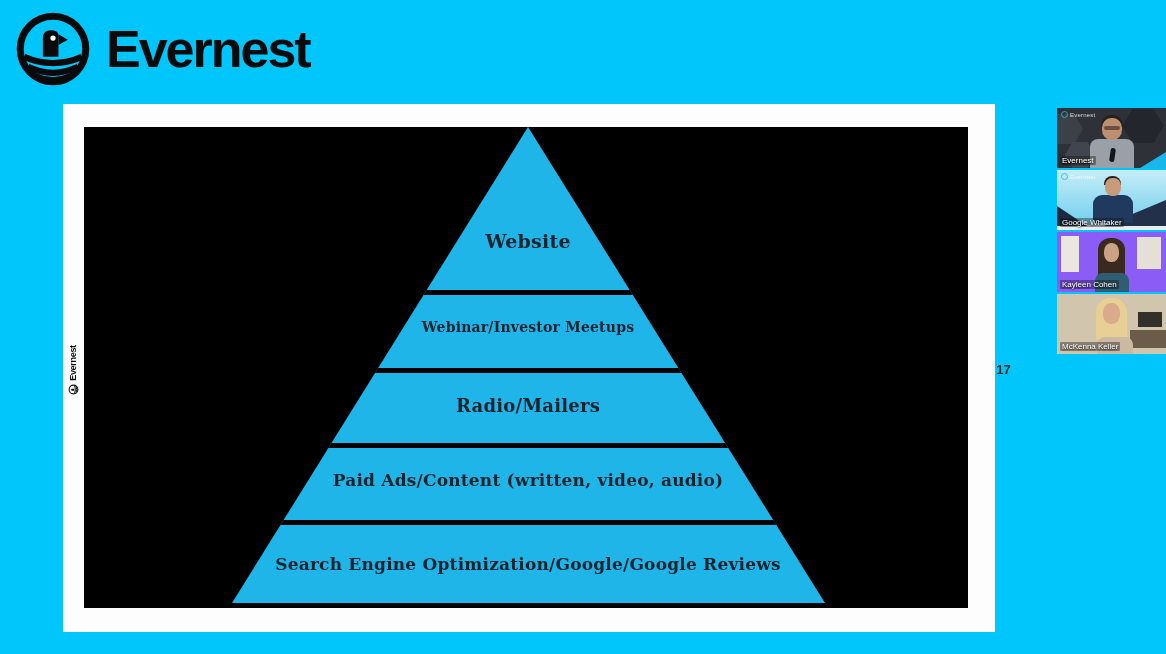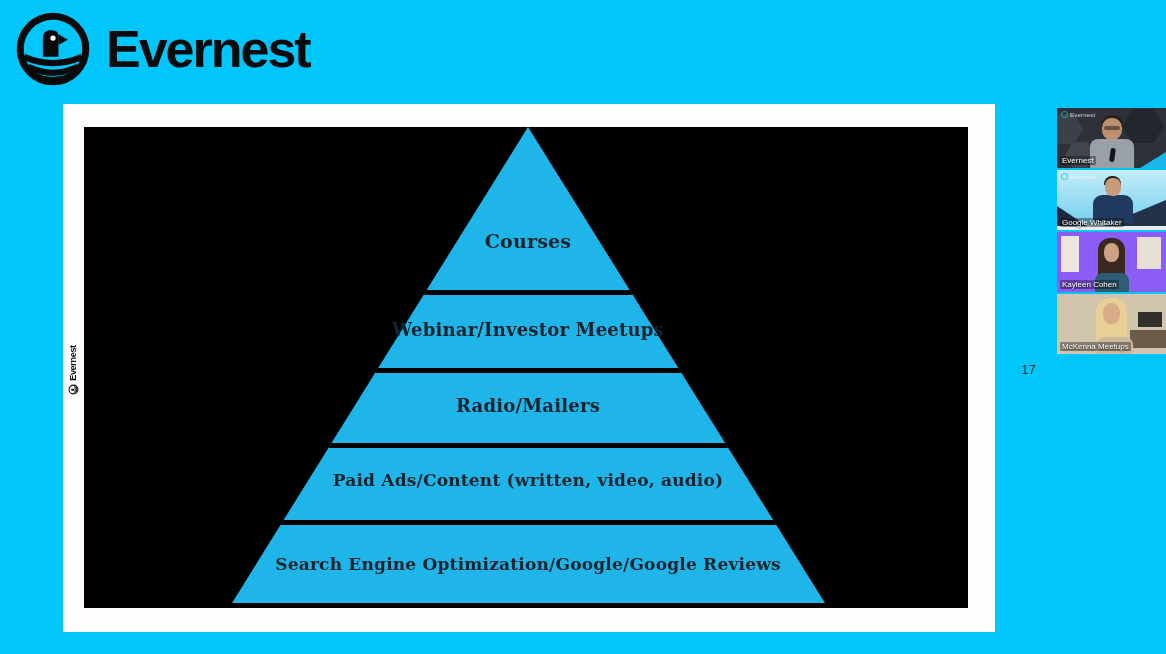--- a/index.html
+++ b/index.html
@@ -16,36 +16,36 @@
   
   .slide { position:absolute; left:63px; top:104px; width:932px; height:528px; background:#fdfdfd; }
   .slide-black { position:absolute; left:21px; top:23px; width:884px; height:481px; background:#000; overflow:hidden; }
 
   .side-label { position:absolute; left:-26px; top:259px; width:72px; height:14px;
     display:flex; align-items:center; justify-content:center; gap:3px;
     transform:rotate(-90deg); transform-origin:center; }
   .side-label .txt { font-size:9px; font-weight:800; color:#111; letter-spacing:-0.3px; }
   .side-logo { width:11px; height:11px; }
 
-  .page-number { position:absolute; left:952px; top:258px; width:27px; text-align:center;
-    font-size:13px; font-weight:400; color:#2b2b2b; }
+  .page-number { position:absolute; left:927px; top:258px; width:27px; text-align:center;
+    font-size:13px; font-weight:700; color:#2b2b2b; }
 
   
   .pyramid { position:absolute; left:0; top:0; width:884px; height:481px;
     background:#1fb5e9;
     clip-path:polygon(444px 0px, 741px 476px, 148px 476px); }
   .tier-line { position:absolute; left:0; width:884px; height:5px; background:#000; }
   .tier-line.l1 { top:163px; } .tier-line.l2 { top:241px; }
   .tier-line.l3 { top:316px; } .tier-line.l4 { top:393px; }
 
   .tier-label { position:absolute; left:0; width:888px; text-align:center;
     font-family:"DejaVu Serif", serif; font-weight:700; color:#15232e;
     font-size:17px; letter-spacing:0.2px; }
   .tier-label.t0 { top:103px; font-size:19px; }
-  .tier-label.t1 { top:192px; font-size:18px; }
+  .tier-label.t1 { top:192px; font-size:14px; }
   .tier-label.t2 { top:268px; font-size:18px; }
   .tier-label.t3 { top:343px; }
   .tier-label.t4 { top:427px; }
 
   
   .participants { position:absolute; left:1057px; top:108px; width:109px; }
   .tile { position:relative; width:109px; height:60px; margin-bottom:2px; overflow:hidden; background:#222; }
   .tile .name { position:absolute; left:3px; bottom:3px; z-index:6; font-size:8px; color:#fff;
     background:rgba(15,15,15,0.38); padding:0 2px; border-radius:1px;
     text-shadow:0 1px 2px rgba(0,0,0,0.9); white-space:nowrap; }
@@ -127,21 +127,21 @@
 
     <div class="page-number">17</div>
 
     <div class="slide-black">
       <div class="pyramid">
         <div class="tier-line l1"></div>
         <div class="tier-line l2"></div>
         <div class="tier-line l3"></div>
         <div class="tier-line l4"></div>
       </div>
-      <div class="tier-label t0">Courses</div>
+      <div class="tier-label t0">Website</div>
       <div class="tier-label t1">Webinar/Investor Meetups</div>
       <div class="tier-label t2">Radio/Mailers</div>
       <div class="tier-label t3">Paid Ads/Content (written, video, audio)</div>
       <div class="tier-label t4">Search Engine Optimization/Google/Google Reviews</div>
     </div>
   </div>
 
   <div class="participants">
 
     <div class="tile tile1">
@@ -183,17 +183,17 @@
       <div class="abs t3-body"></div>
       <div class="name">Kayleen Cohen</div>
     </div>
 
     <div class="tile tile4">
       <div class="abs t4-desk"></div>
       <div class="abs t4-mon"></div>
       <div class="abs t4-hair"></div>
       <div class="abs t4-face"></div>
       <div class="abs t4-body"></div>
-      <div class="name">McKenna Meetups</div>
+      <div class="name">McKenna Keller</div>
     </div>
 
   </div>
 </div>
 
 </body></html>

